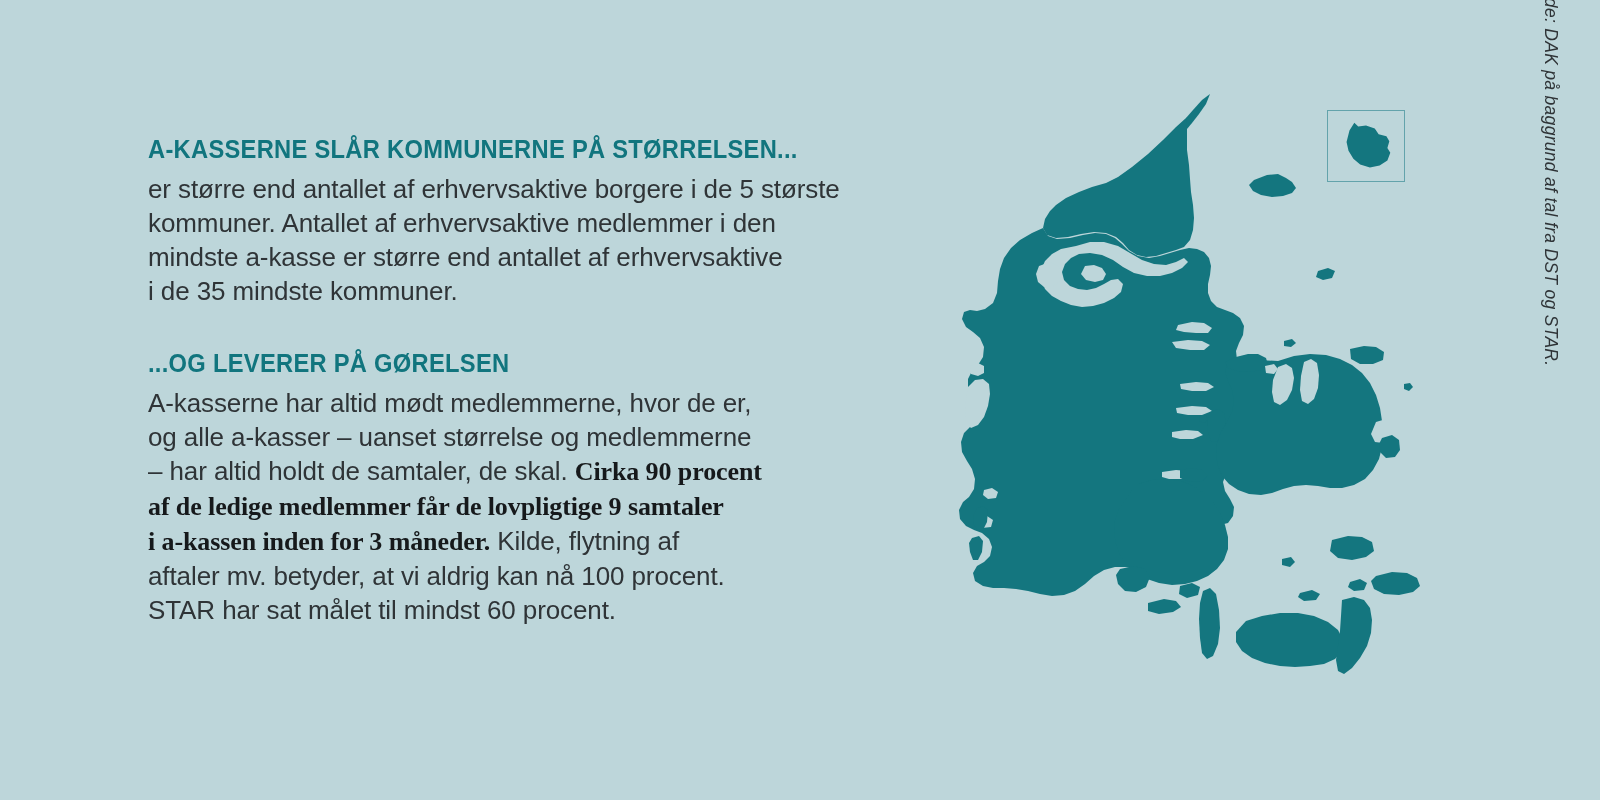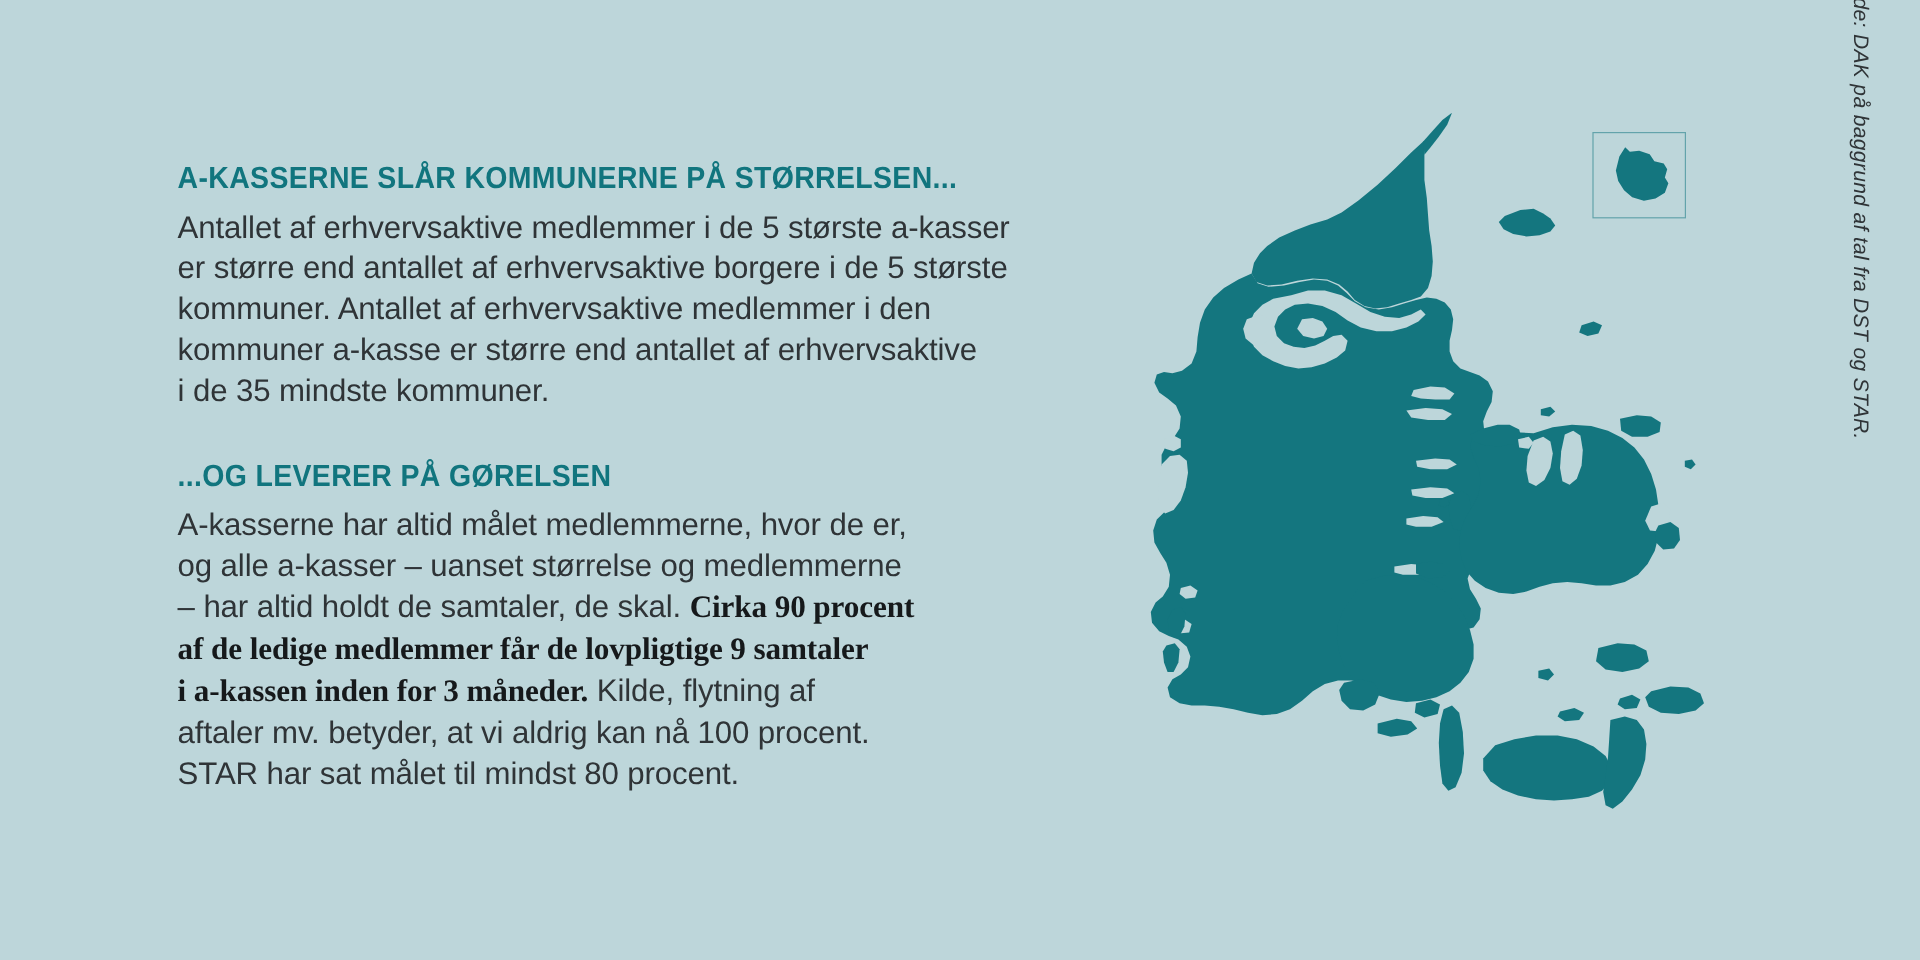--- a/index.html
+++ b/index.html
@@ -104,38 +104,37 @@
 </head>
 <body>
 
 <div id="page">
 
   <div class="text-col">
 
     <div class="block">
       <div class="heading">A-KASSERNE SLÅR KOMMUNERNE PÅ STØRRELSEN...</div>
       <div class="body-text">
-        <span class="para-line">Antallet af erhvervsaktive medlemmer i de 5 største a-kasser</span>
         <span class="para-line">er større end antallet af erhvervsaktive borgere i de 5 største</span>
         <span class="para-line">kommuner. Antallet af erhvervsaktive medlemmer i den</span>
-        <span class="para-line">kommuner a-kasse er større end antallet af erhvervsaktive</span>
+        <span class="para-line">mindste a-kasse er større end antallet af erhvervsaktive</span>
         <span class="para-line">i de 35 mindste kommuner.</span>
       </div>
     </div>
 
     <div class="block second">
       <div class="heading">...OG LEVERER PÅ GØRELSEN</div>
       <div class="body-text">
-        <span class="para-line"><span>A-kasserne har altid målet medlemmerne, hvor de er,</span></span>
+        <span class="para-line"><span>A-kasserne har altid mødt medlemmerne, hvor de er,</span></span>
         <span class="para-line"><span>og alle a-kasser – uanset størrelse og medlemmerne</span></span>
         <span class="para-line"><span>– har altid holdt de samtaler, de skal. </span><span class="bold">Cirka 90 procent</span></span>
         <span class="para-line"><span class="bold">af de ledige medlemmer får de lovpligtige 9 samtaler</span></span>
         <span class="para-line"><span class="bold">i a-kassen inden for 3 måneder.</span><span> Kilde, flytning af</span></span>
         <span class="para-line"><span>aftaler mv. betyder, at vi aldrig kan nå 100 procent.</span></span>
-        <span class="para-line"><span>STAR har sat målet til mindst 80 procent.</span></span>
+        <span class="para-line"><span>STAR har sat målet til mindst 60 procent.</span></span>
       </div>
     </div>
 
   </div>
 
   <div class="source-wrap">
     <div class="source-inner">Kilde: DAK på baggrund af tal fra DST og STAR.</div>
   </div>
 
   <div class="map-wrap">

